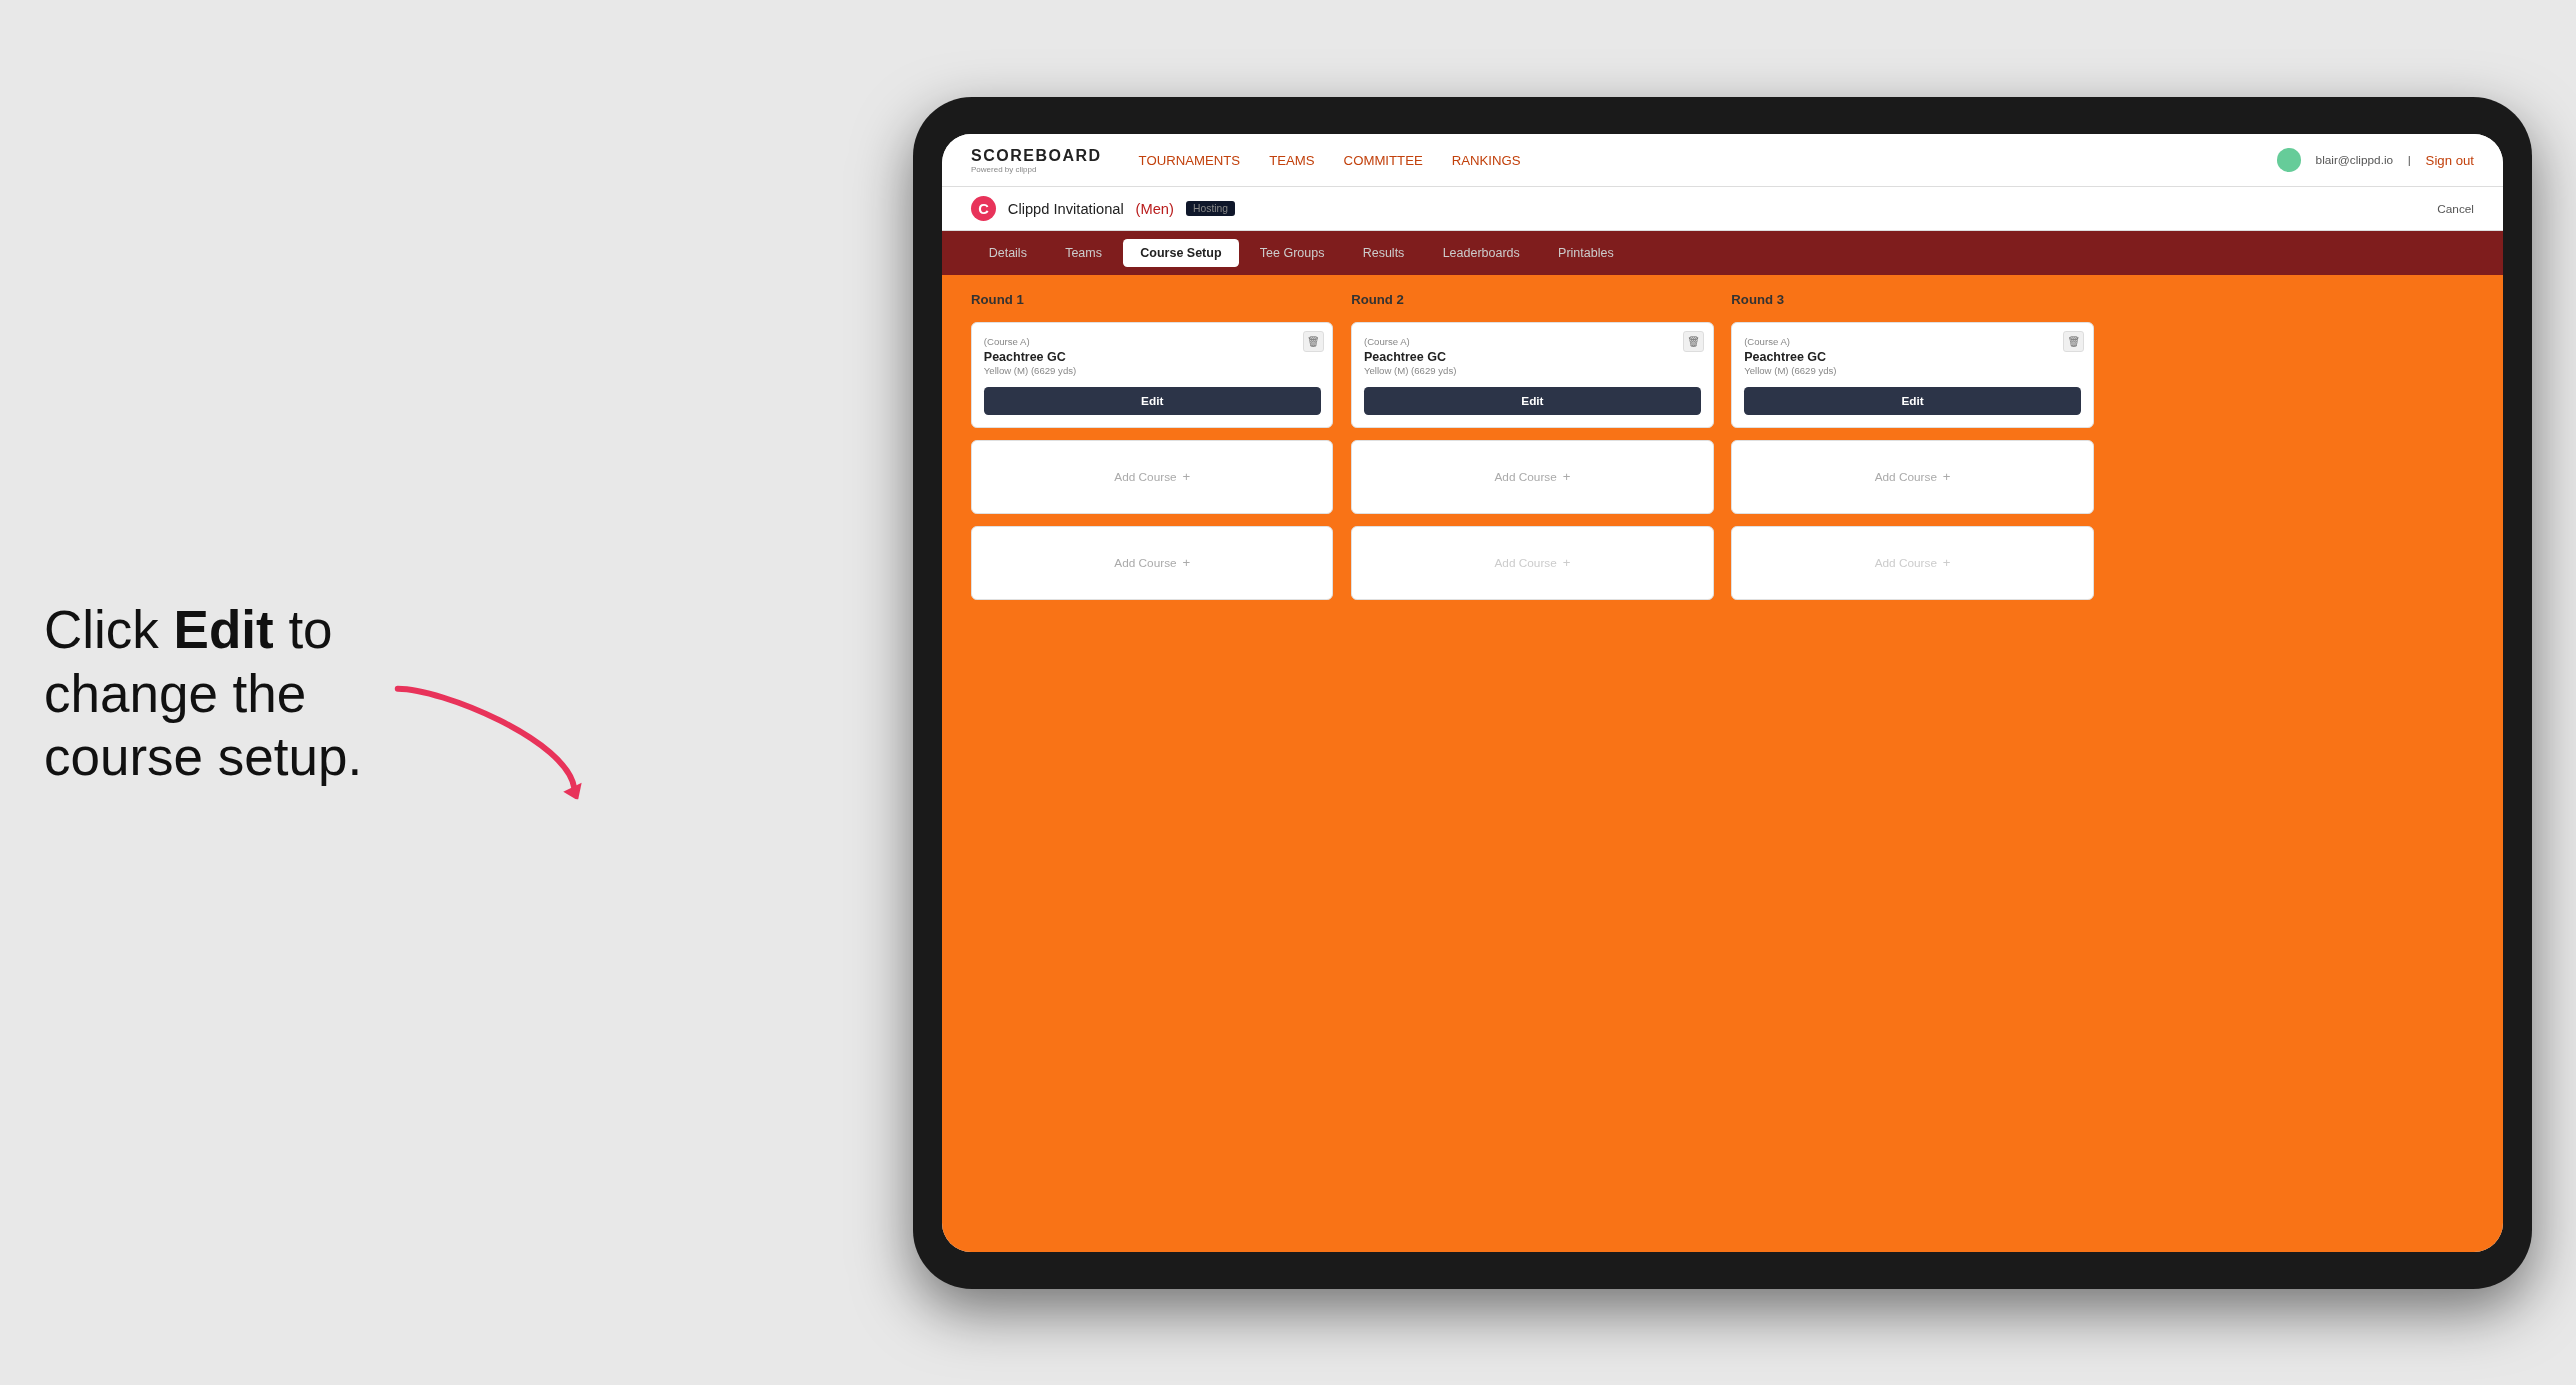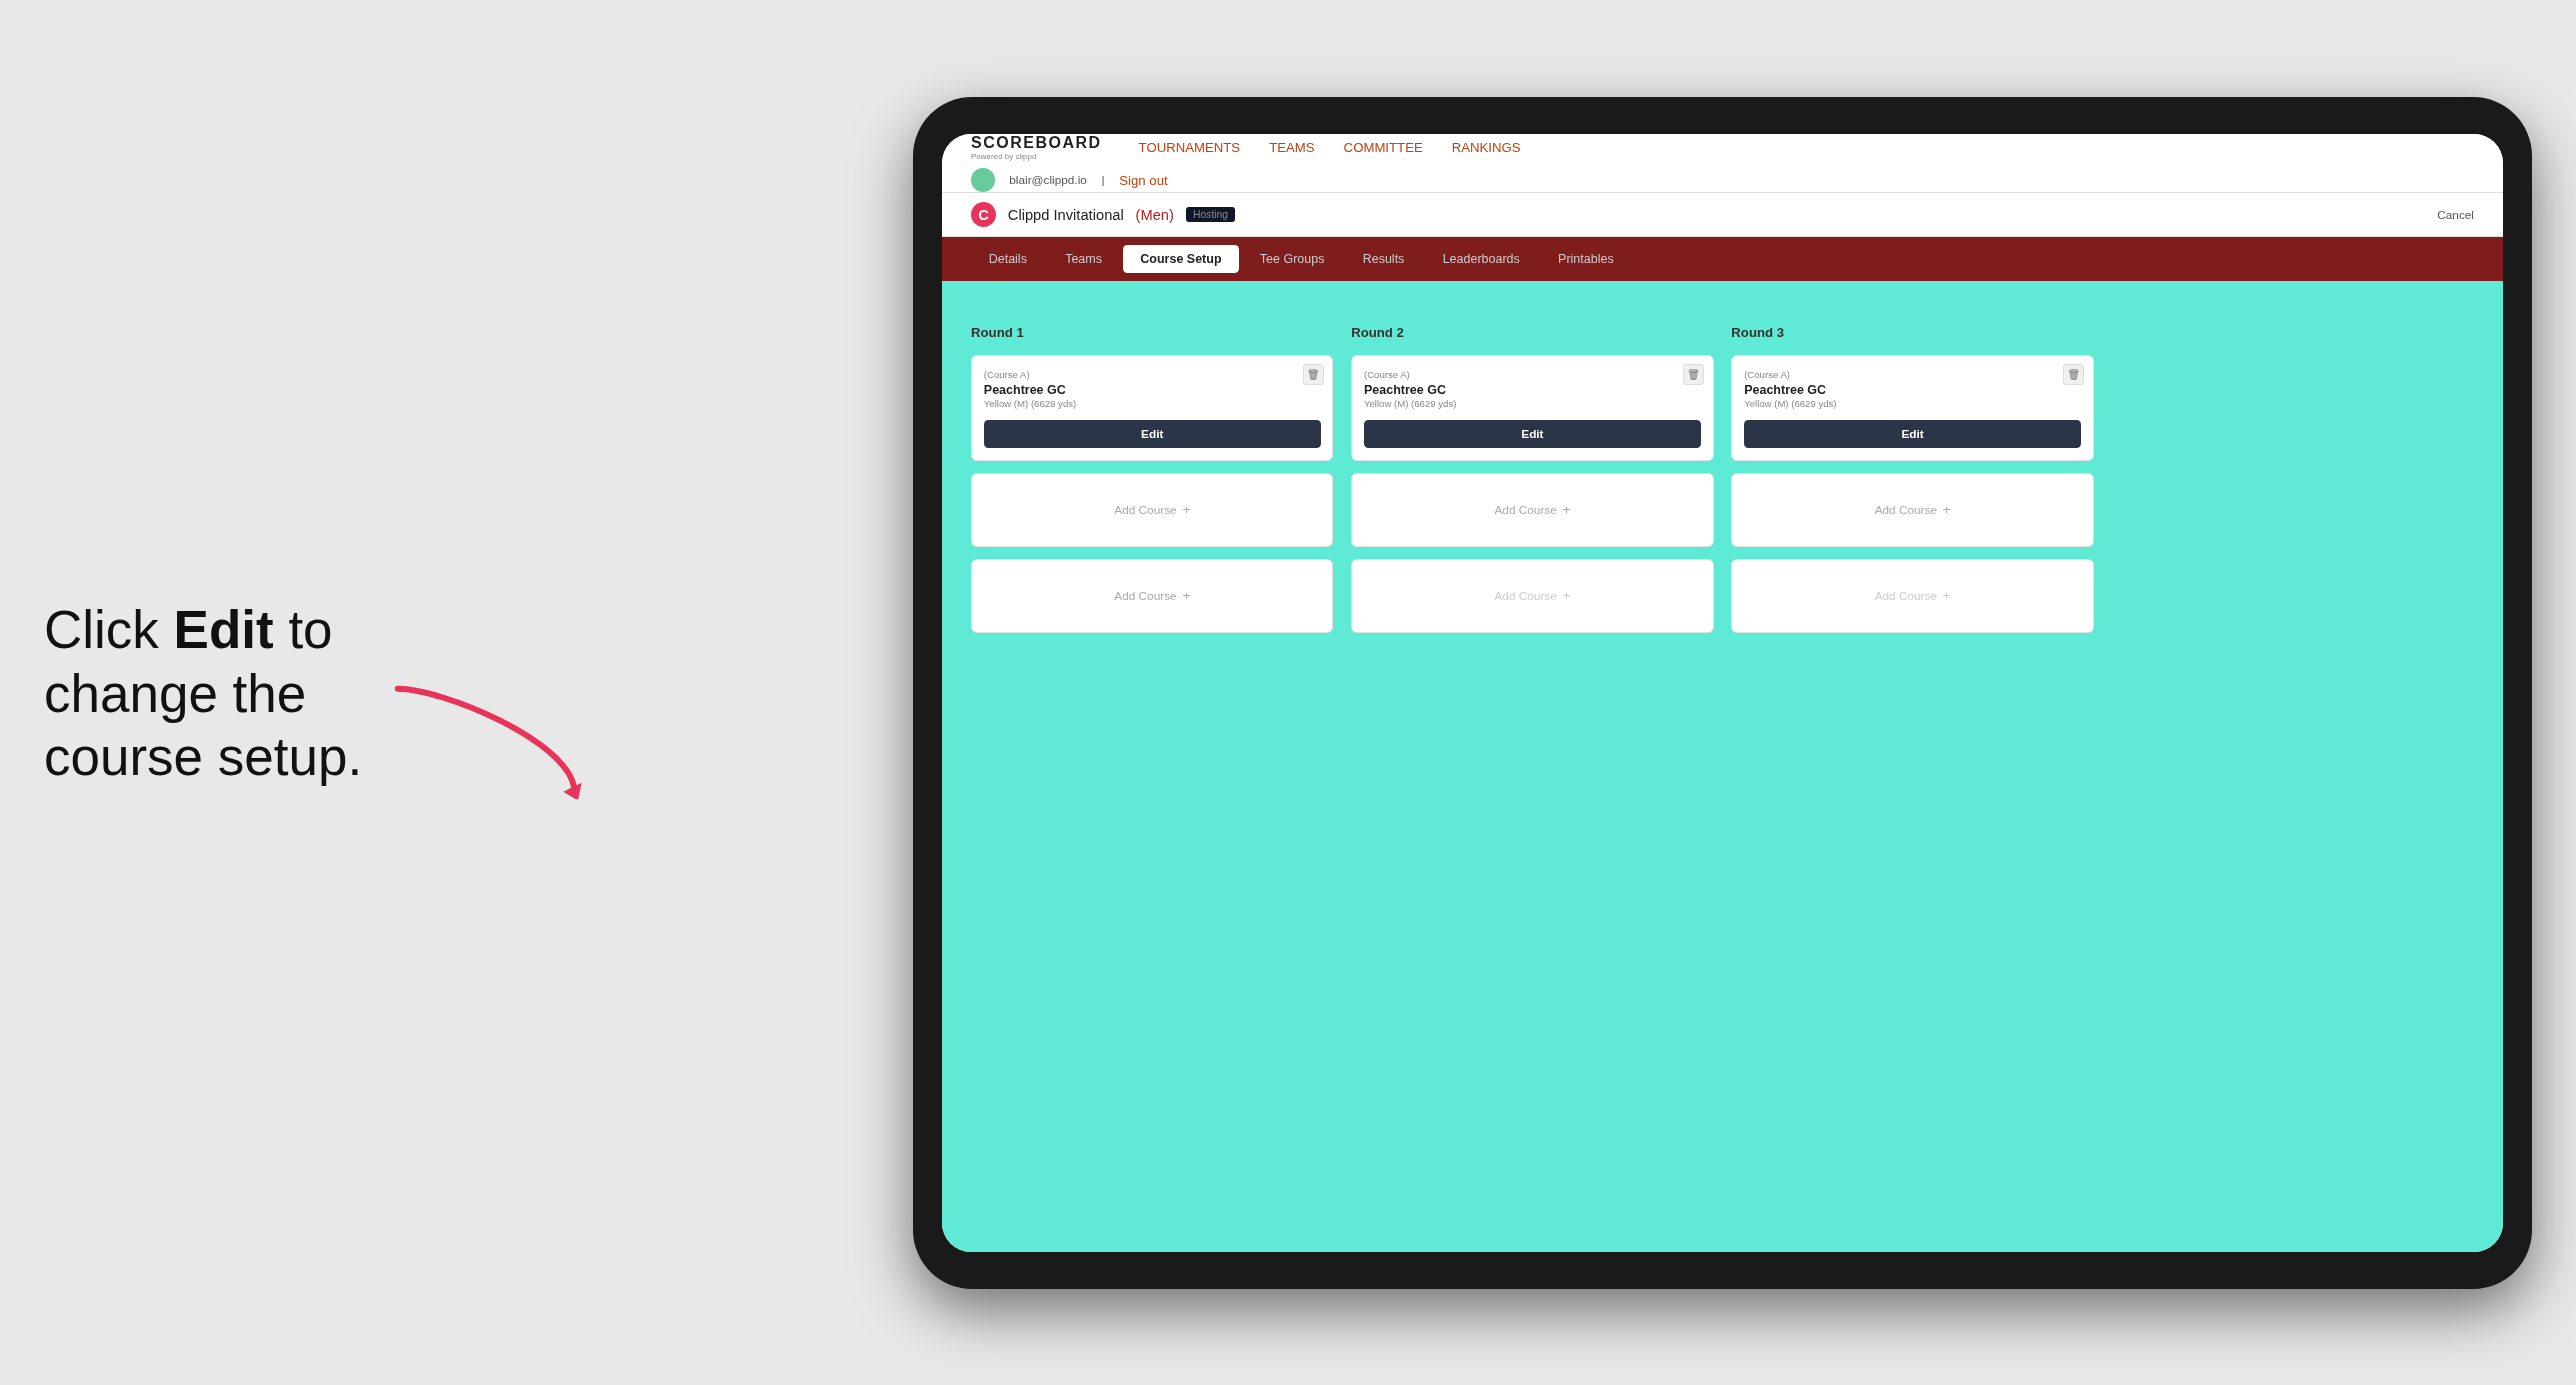--- a/index.html
+++ b/index.html
@@ -64,26 +64,25 @@
       overflow: hidden;
       display: flex;
       flex-direction: column;
     }
 
     
     .top-nav {
       background: #fff;
       border-bottom: 0.7px solid #ddd;
       padding: 0 29px;
-      height: 59px;
-      display: flex;
-      align-items: flex-start;
+      height: 53px;
+      display: flex;
+      align-items: center;
       justify-content: space-between;
       flex-shrink: 0;
-      flex-direction: column;
     }
     .nav-left {
       display: flex;
       align-items: center;
       gap: 37px;
     }
     .logo-area {
       display: flex;
       flex-direction: column;
     }
@@ -186,22 +185,22 @@
     }
     .sub-tab.active {
       background: #fff;
       color: #222;
       font-weight: 600;
     }
 
     
     .main-content {
       flex: 1;
-      background: #5eead4;
-      padding: 44px 29px;
+      background: #f97316;
+      padding: 17px 29px;
       overflow-y: auto;
     }
 
     
     .rounds-grid {
       display: grid;
       grid-template-columns: 1fr 1fr 1fr 1fr;
       gap: 17.7px;
     }
 

